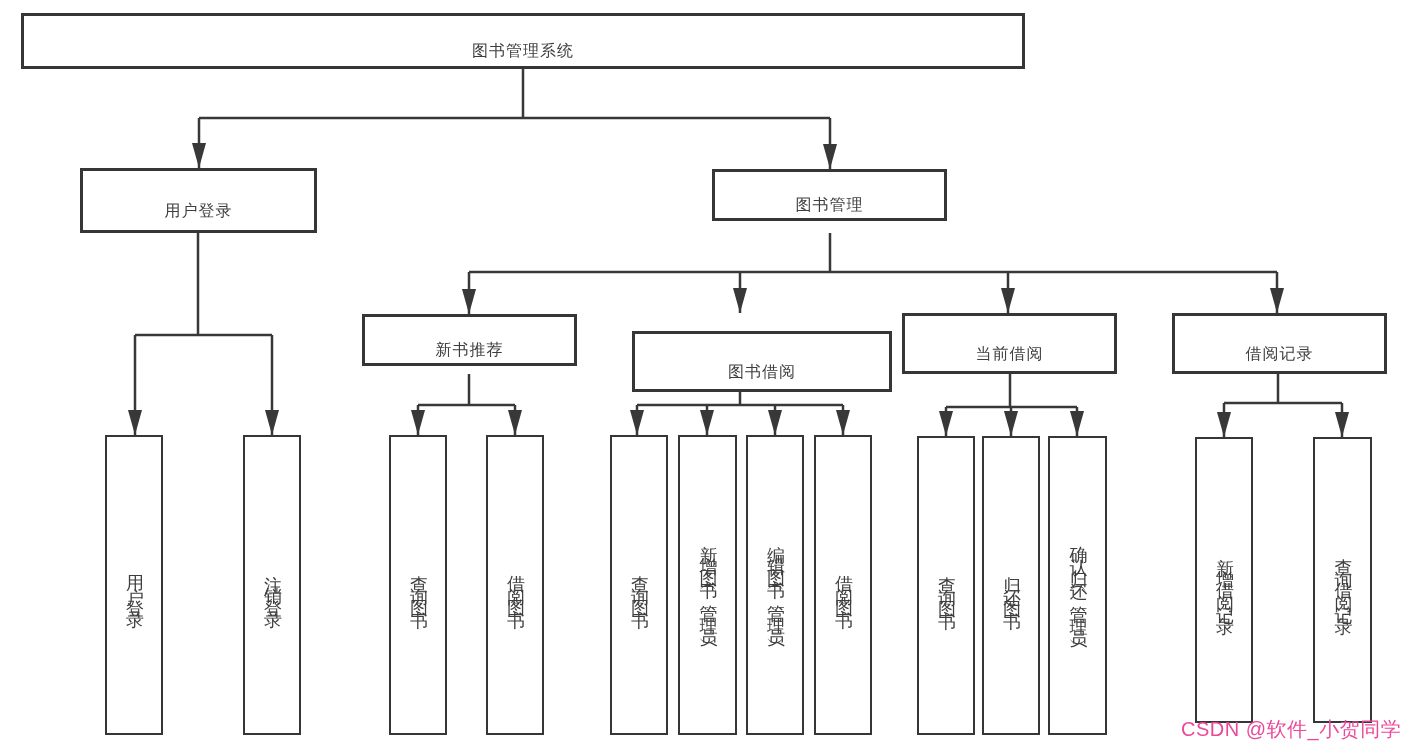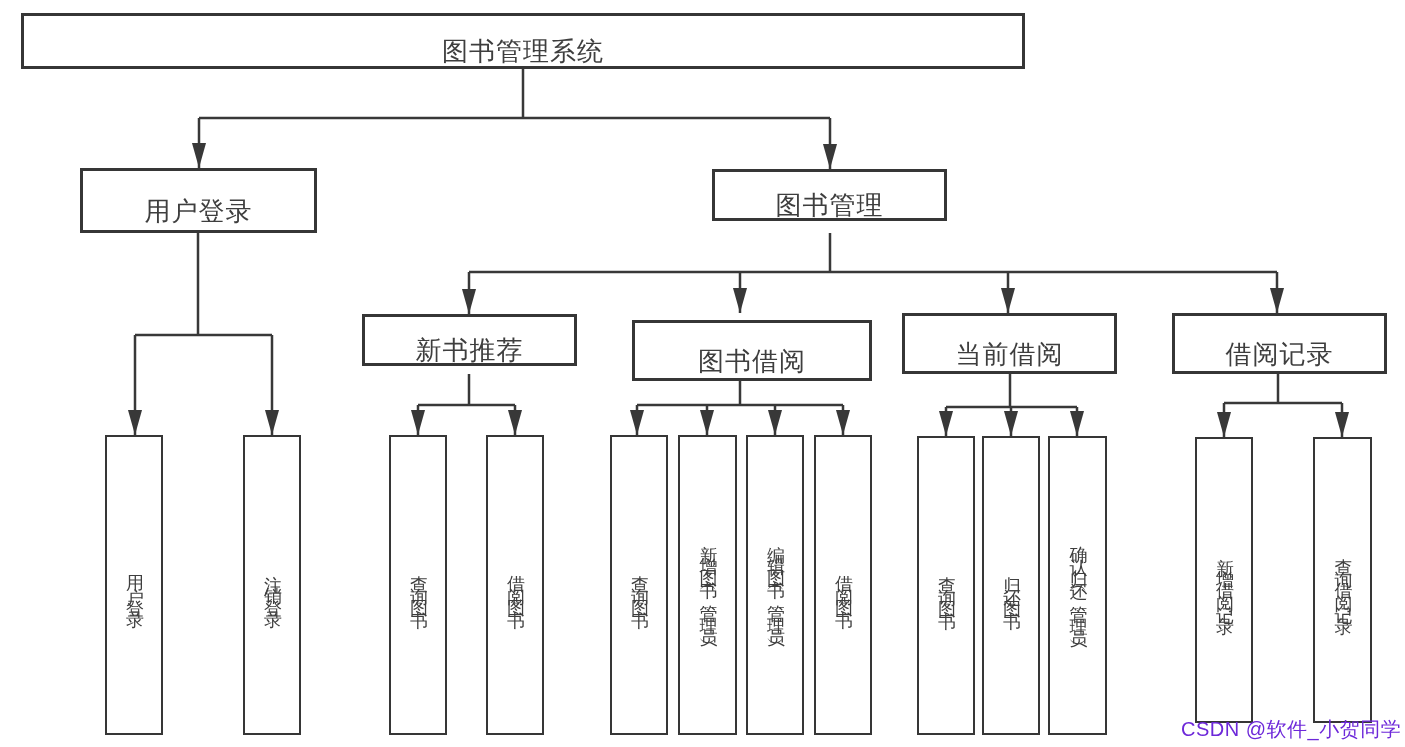--- a/index.html
+++ b/index.html
@@ -3,26 +3,26 @@
 <meta charset="utf-8">
 <style>
   html,body{margin:0;padding:0;background:#ffffff;}
   body{width:1405px;height:747px;overflow:hidden;
        font-family:"Liberation Sans","DejaVu Sans",sans-serif;}
   .canvas{position:relative;width:1405px;height:747px;background:#ffffff;}
   .wires{position:absolute;left:0;top:0;width:1405px;height:747px;}
   .box{position:absolute;box-sizing:border-box;background:#ffffff;
        border:3px solid #363636;display:flex;align-items:center;justify-content:center;
        color:#3e3e3e;}
-  .hlabel{font-size:26px;letter-spacing:1px;white-space:nowrap;margin-top:21px;}
+  .hlabel{font-size:16px;letter-spacing:1px;white-space:nowrap;margin-top:21px;}
   .leaf{border-width:2.5px;}
   .leaf .vlabel{writing-mode:vertical-rl;text-orientation:mixed;
        font-size:18px;line-height:1.1;letter-spacing:12px;white-space:nowrap;}
   .watermark{position:absolute;left:1181px;top:716px;z-index:6;
-       font-size:20px;color:#6d28d9;white-space:nowrap;letter-spacing:0.5px;}
+       font-size:20px;color:#ec4899;white-space:nowrap;letter-spacing:0.5px;}
   .box{z-index:2;}
 </style>
 </head>
 <body>
 
 <div class="canvas">
 
   <svg class="wires" viewBox="0 0 1405 747" xmlns="http://www.w3.org/2000/svg">
     <g stroke="#383838" stroke-width="2.5" fill="none">
 
@@ -70,21 +70,21 @@
   <div class="box" style="left:80px;top:168px;width:237px;height:65px">
     <span class="hlabel">用户登录</span>
   </div>
   <div class="box" style="left:712px;top:169px;width:235px;height:52px">
     <span class="hlabel">图书管理</span>
   </div>
 
   <div class="box" style="left:362px;top:314px;width:215px;height:52px">
     <span class="hlabel">新书推荐</span>
   </div>
-  <div class="box" style="left:632px;top:320px;width:240px;height:61px">
+  <div class="box" style="left:632px;top:331px;width:260px;height:61px">
     <span class="hlabel">图书借阅</span>
   </div>
   <div class="box" style="left:1172px;top:313px;width:215px;height:61px">
     <span class="hlabel">借阅记录</span>
   </div>
   <div class="box" style="left:902px;top:313px;width:215px;height:61px">
     <span class="hlabel">当前借阅</span>
   </div>
 
   <div class="box leaf" style="left:105px;top:435px;width:58px;height:300px">

